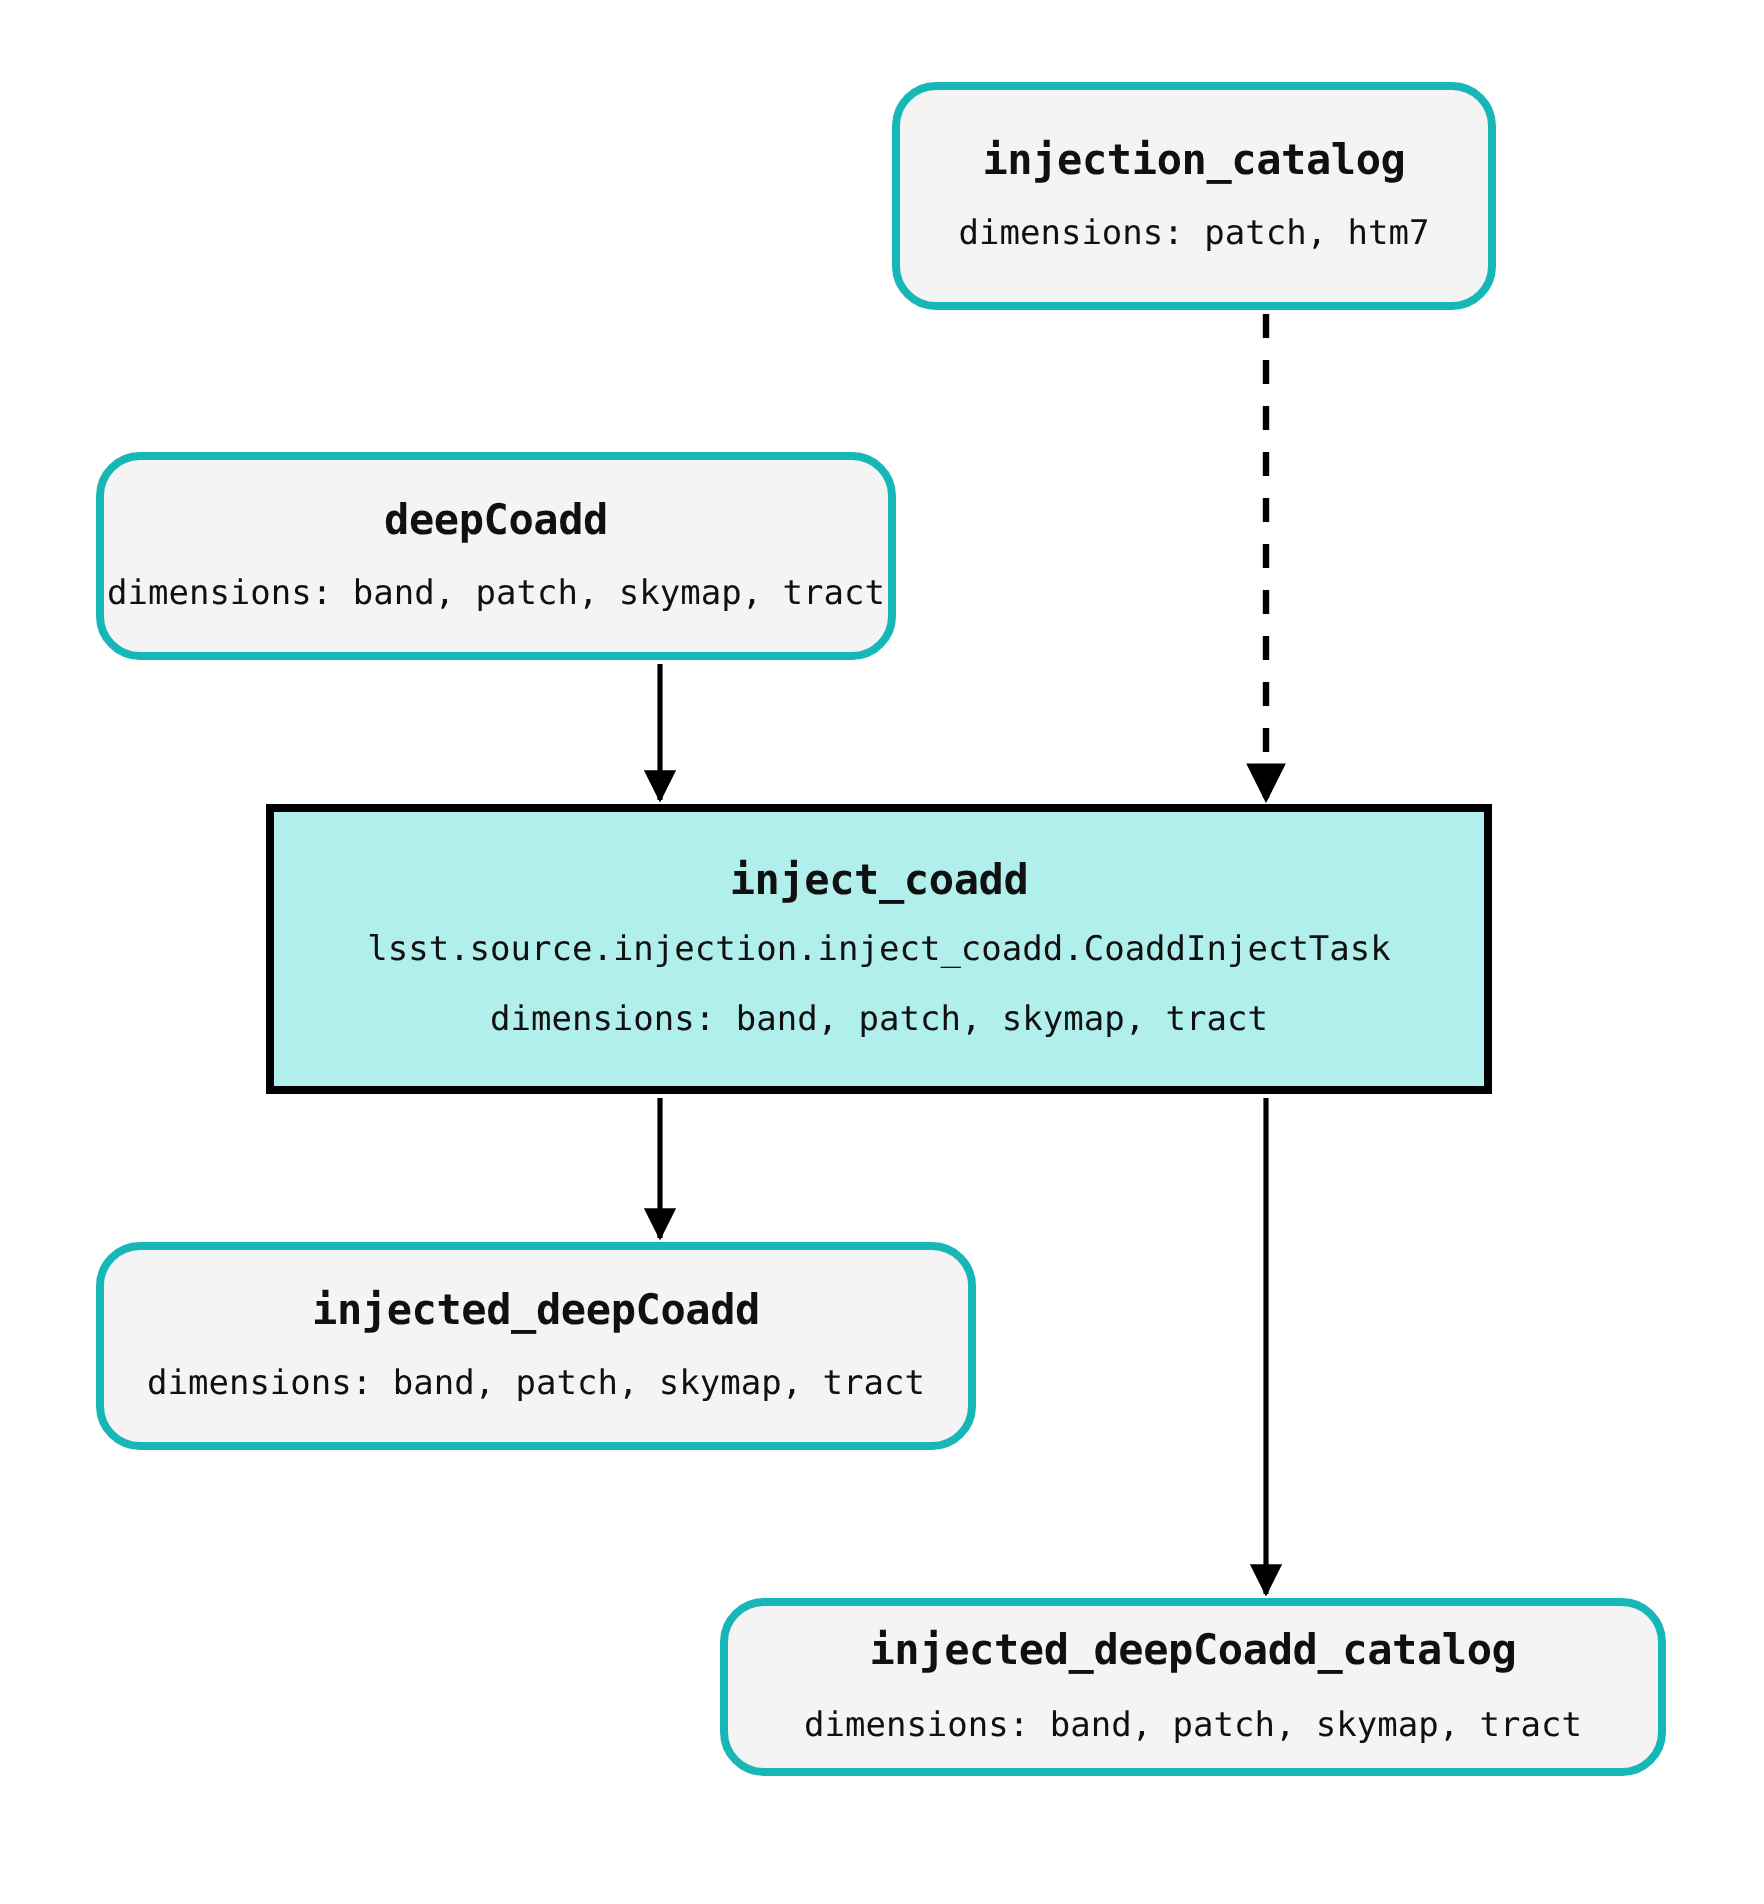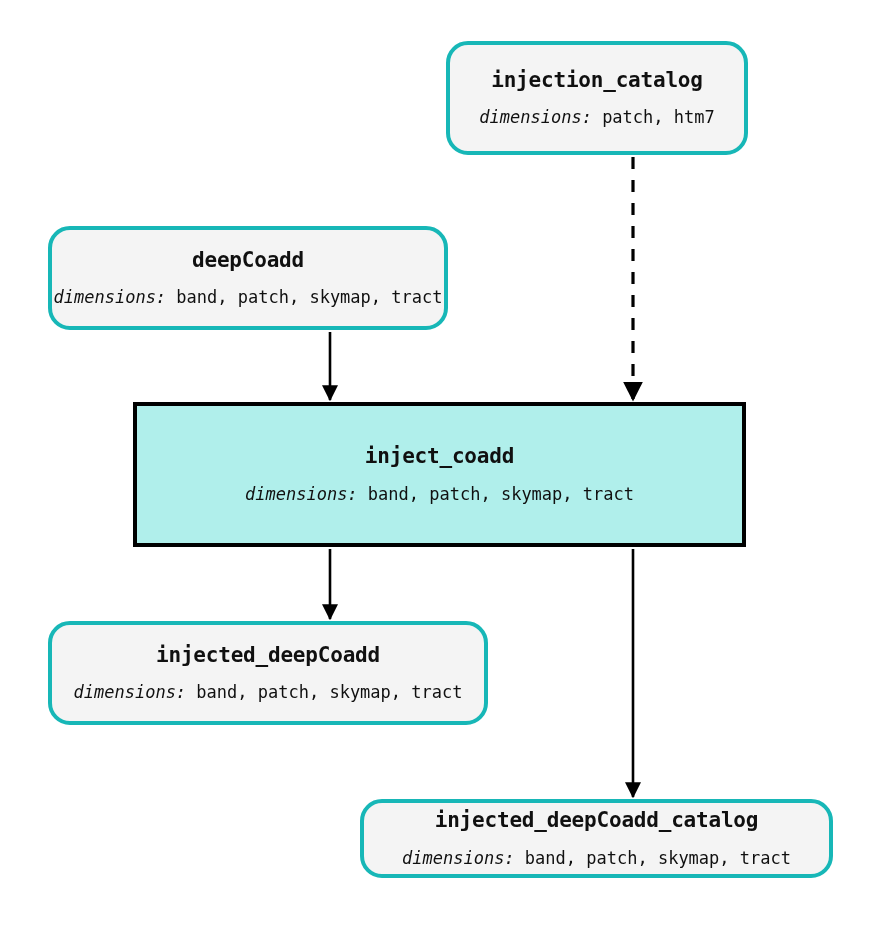--- a/index.html
+++ b/index.html
@@ -80,21 +80,20 @@
     font-size: 17px;
     color: #101010;
     line-height: 1.3;
     white-space: nowrap;
     margin-top: 14px;
   }
   .node.task .node-dims {
     margin-top: 12px;
   }
   .dims-label {
-    font-style: italic;
   }
   .dims-value {
     font-style: normal;
   }
 
   
 </style>
 </head>
 <body>
 
@@ -124,25 +123,26 @@
       <div class="node dataset" style="left: 446px; top: 41px; width: 302px; height: 114px;">
         <div class="node-title">injection_catalog</div>
         <div class="node-dims"><span class="dims-label">dimensions:</span> <span class="dims-value">patch, htm7</span></div>
       </div>
       <div class="node dataset" style="left: 48px; top: 226px; width: 400px; height: 104px;">
         <div class="node-title">deepCoadd</div>
         <div class="node-dims"><span class="dims-label">dimensions:</span> <span class="dims-value">band, patch, skymap, tract</span></div>
       </div>
       <div class="node task" style="left: 133px; top: 402px; width: 613px; height: 145px; text-align: center;">
         <div class="node-title">inject_coadd</div>
+        <div class="node-classpath">lsst.source.injection.inject_coadd.CoaddInjectTask</div>
         <div class="node-dims"><span class="dims-label">dimensions:</span> <span class="dims-value">band, patch, skymap, tract</span></div>
       </div>
       <div class="node dataset" style="left: 48px; top: 621px; width: 440px; height: 104px;">
         <div class="node-title">injected_deepCoadd</div>
         <div class="node-dims"><span class="dims-label">dimensions:</span> <span class="dims-value">band, patch, skymap, tract</span></div>
       </div>
-      <div class="node dataset" style="left: 360px; top: 799px; width: 473px; height: 79px;">
+      <div class="node dataset" style="left: 360px; top: 799px; width: 473px; height: 89px;">
         <div class="node-title">injected_deepCoadd_catalog</div>
         <div class="node-dims"><span class="dims-label">dimensions:</span> <span class="dims-value">band, patch, skymap, tract</span></div>
       </div>
     </div>
 
 </div>
 
 </body></html>

